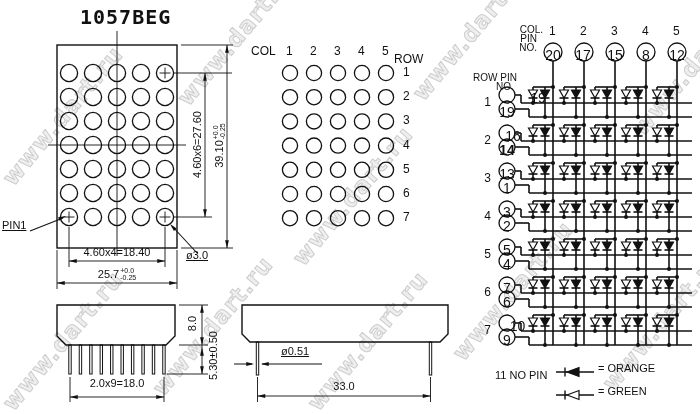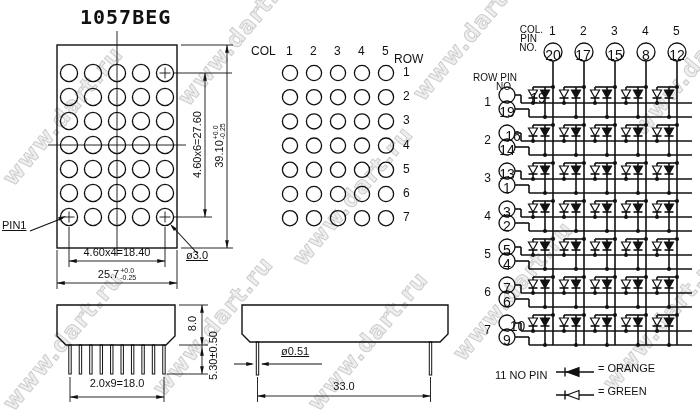--- a/index.html
+++ b/index.html
@@ -681,21 +681,21 @@
       <div class="lab s12" style="left: 611px; top: 25px;">3</div>
       <div class="lab s9" style="left: 606px; top: 47.5px; width: 18px; text-align: center;">15</div>
       <div class="lab s12" style="left: 642px; top: 25px;">4</div>
       <div class="lab s9" style="left: 637px; top: 47.5px; width: 18px; text-align: center;">8</div>
       <div class="lab s12" style="left: 673px; top: 25px;">5</div>
       <div class="lab s9" style="left: 668px; top: 47.5px; width: 18px; text-align: center;">12</div>
       <div class="lab s9" style="left: 498px; top: 91px; width: 18px; text-align: center; margin-left: 31px;">19</div>
       <div class="lab s9" style="left: 498px; top: 105px; width: 18px; text-align: center;">19</div>
       <div class="lab s12" style="left: 477px; top: 96px; width: 14px; text-align: right;">1</div>
       <div class="lab s9" style="left: 498px; top: 129px; width: 30px; text-align: center;">16</div>
-      <div class="lab s9" style="left: 498px; top: 143px; width: 18px; text-align: center;">14</div>
+      <div class="lab s9" style="left: 498px; top: 143px; width: 18px; text-align: center; font-weight: bold;">14</div>
       <div class="lab s12" style="left: 477px; top: 134px; width: 14px; text-align: right;">2</div>
       <div class="lab s9" style="left: 498px; top: 167px; width: 18px; text-align: center;">13</div>
       <div class="lab s9" style="left: 498px; top: 181px; width: 18px; text-align: center;">1</div>
       <div class="lab s12" style="left: 477px; top: 172px; width: 14px; text-align: right;">3</div>
       <div class="lab s9" style="left: 498px; top: 205px; width: 18px; text-align: center;">3</div>
       <div class="lab s9" style="left: 498px; top: 219px; width: 18px; text-align: center;">2</div>
       <div class="lab s12" style="left: 477px; top: 210px; width: 14px; text-align: right;">4</div>
       <div class="lab s9" style="left: 498px; top: 243px; width: 18px; text-align: center;">5</div>
       <div class="lab s9" style="left: 498px; top: 257px; width: 18px; text-align: center;">4</div>
       <div class="lab s12" style="left: 477px; top: 248px; width: 14px; text-align: right;">5</div>

